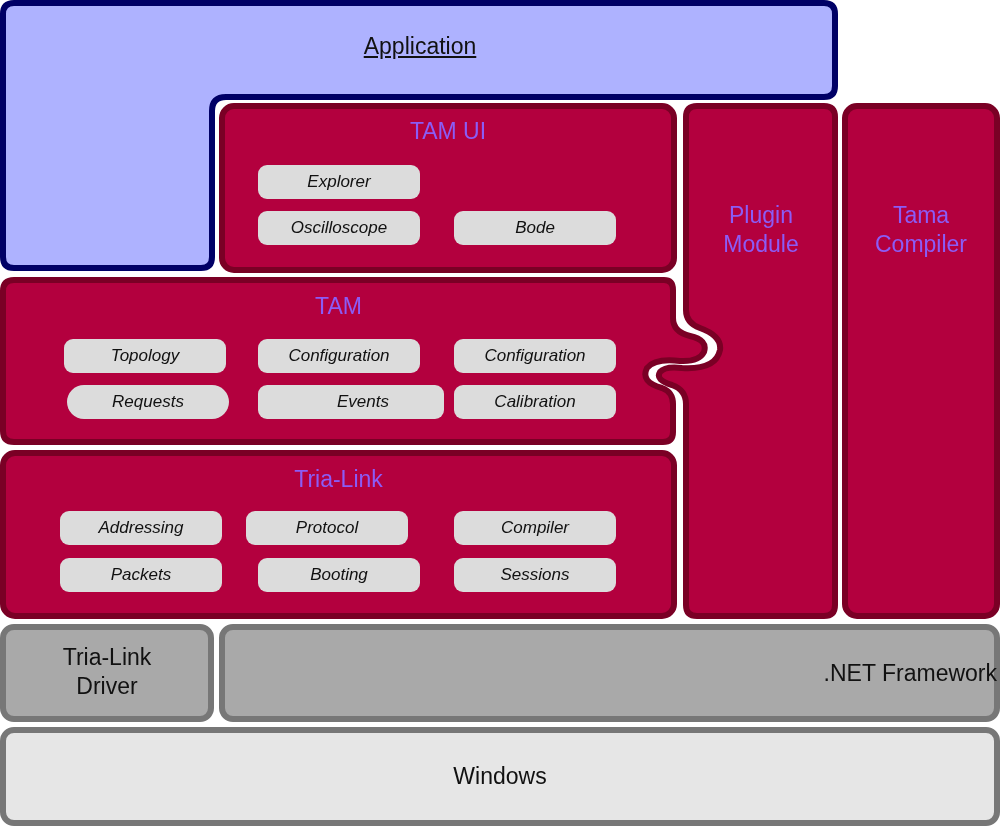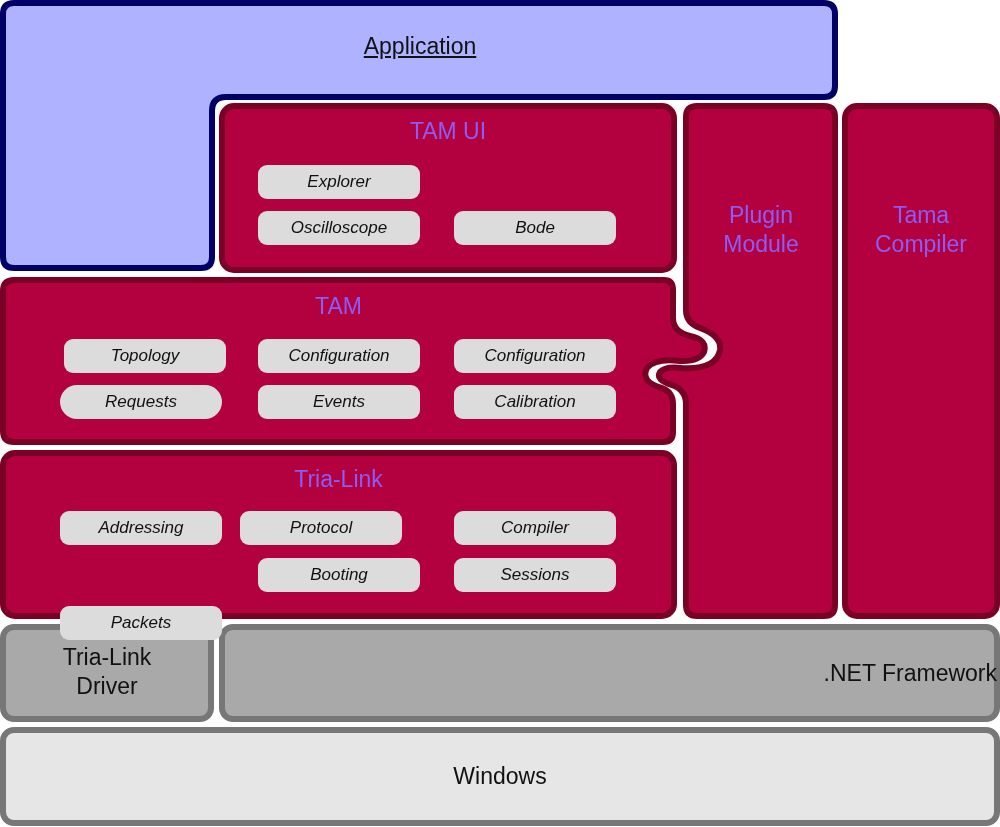--- a/index.html
+++ b/index.html
@@ -39,29 +39,29 @@
 
 <div class="lbl white box-title" style="left:222px;top:117px;width:452px;">TAM UI</div>
 <div class="pill" style="left:258px;top:165px;">Explorer</div>
 <div class="pill" style="left:258px;top:211px;">Oscilloscope</div>
 <div class="pill" style="left:454px;top:211px;">Bode</div>
 
 <div class="lbl white box-title" style="left:3px;top:292px;width:671px;">TAM</div>
 <div class="pill" style="left:64px;top:339px;">Topology</div>
 <div class="pill" style="left:258px;top:339px;">Configuration</div>
 <div class="pill" style="left:454px;top:339px;">Configuration</div>
-<div class="pill" style="left:60px;top:385px;border-radius:17px;">Requests</div>
-<div class="pill" style="left:258px;top:385px;">Events</div>
+<div class="pill" style="left:67px;top:385px;border-radius:17px;">Requests</div>
+<div class="pill" style="left:258px;top:385px;padding-left:24px;">Events</div>
 <div class="pill" style="left:454px;top:385px;">Calibration</div>
 
 <div class="lbl white box-title" style="left:3px;top:465px;width:671px;">Tria-Link</div>
 <div class="pill" style="left:60px;top:511px;">Addressing</div>
-<div class="pill" style="left:240px;top:511px;">Protocol</div>
+<div class="pill" style="left:246px;top:511px;">Protocol</div>
 <div class="pill" style="left:454px;top:511px;">Compiler</div>
-<div class="pill" style="left:60px;top:558px;margin-top:48px;">Packets</div>
+<div class="pill" style="left:60px;top:558px;">Packets</div>
 <div class="pill" style="left:258px;top:558px;">Booting</div>
 <div class="pill" style="left:454px;top:558px;">Sessions</div>
 
 <div class="lbl white box-title" style="left:686px;top:201px;width:150px;">
   <div>Plugin</div>
   <div>Module</div>
 </div>
 
 <div class="lbl white box-title" style="left:845px;top:201px;width:152px;">
   <div>Tama</div>

